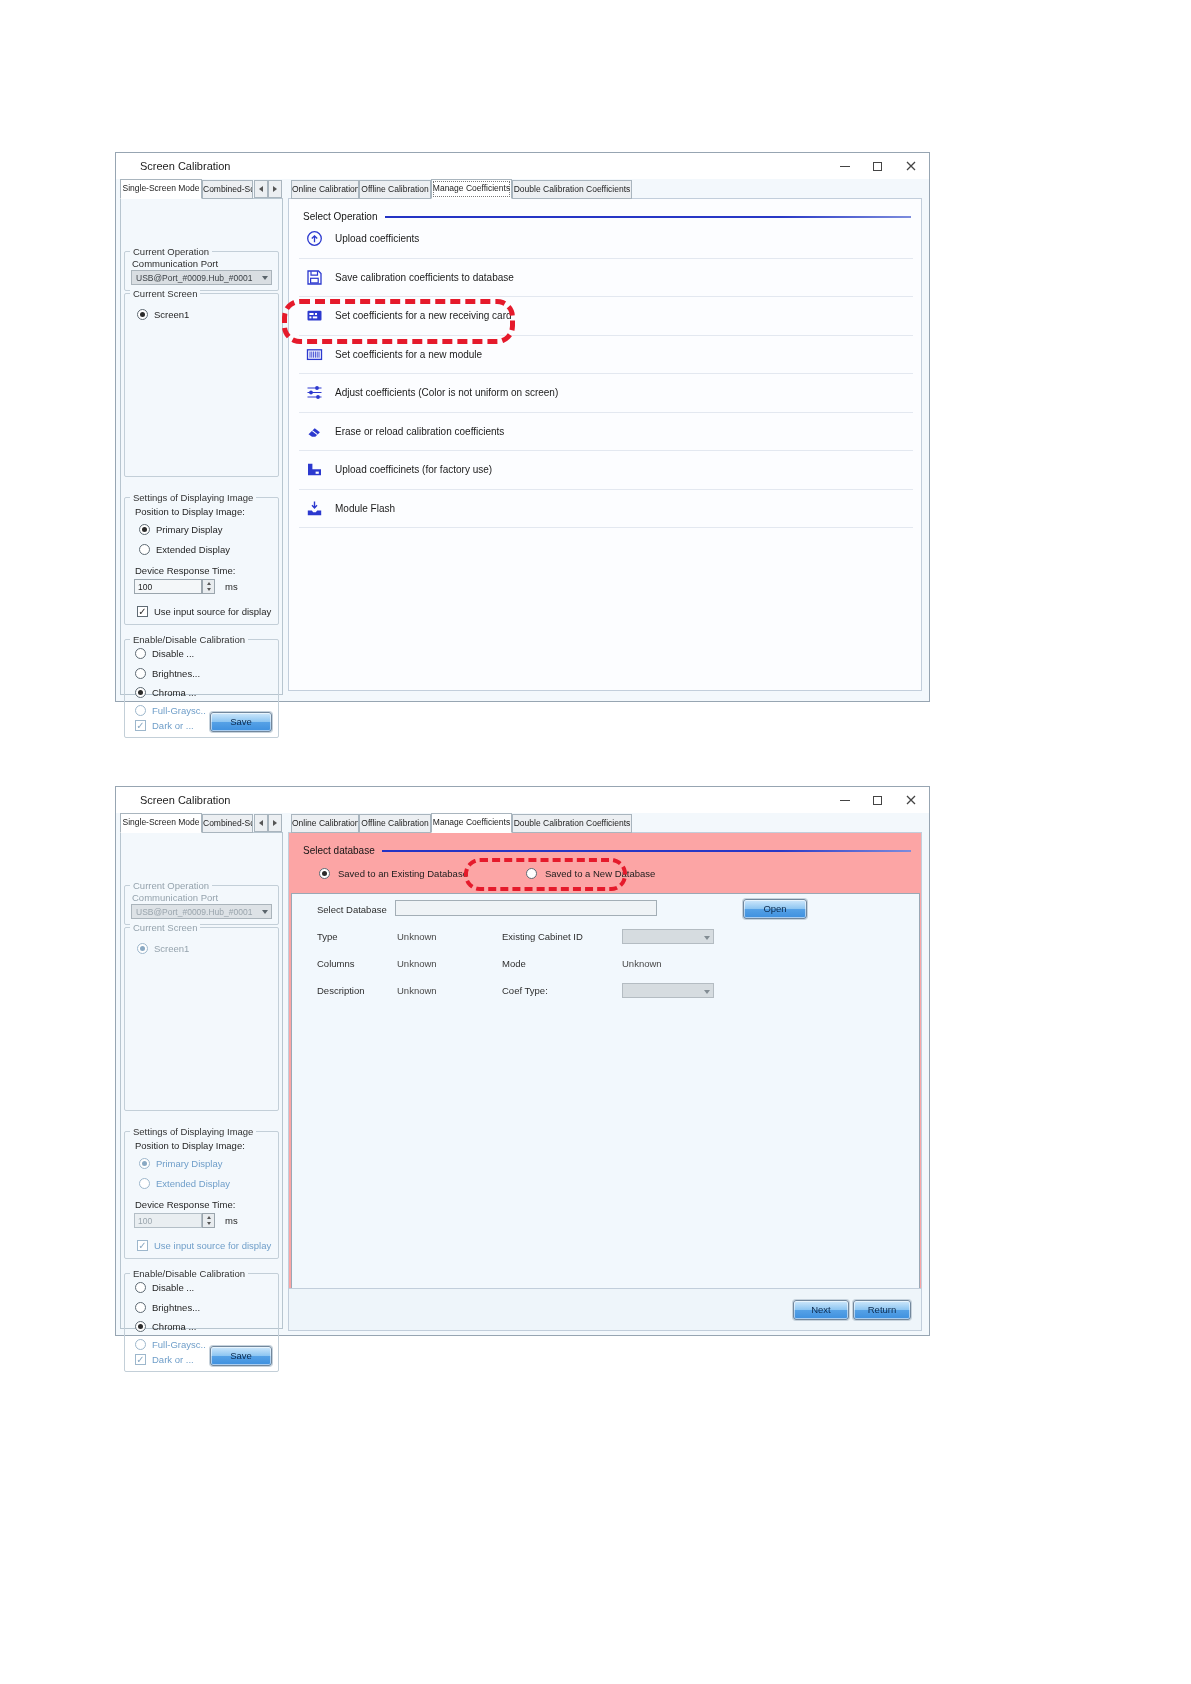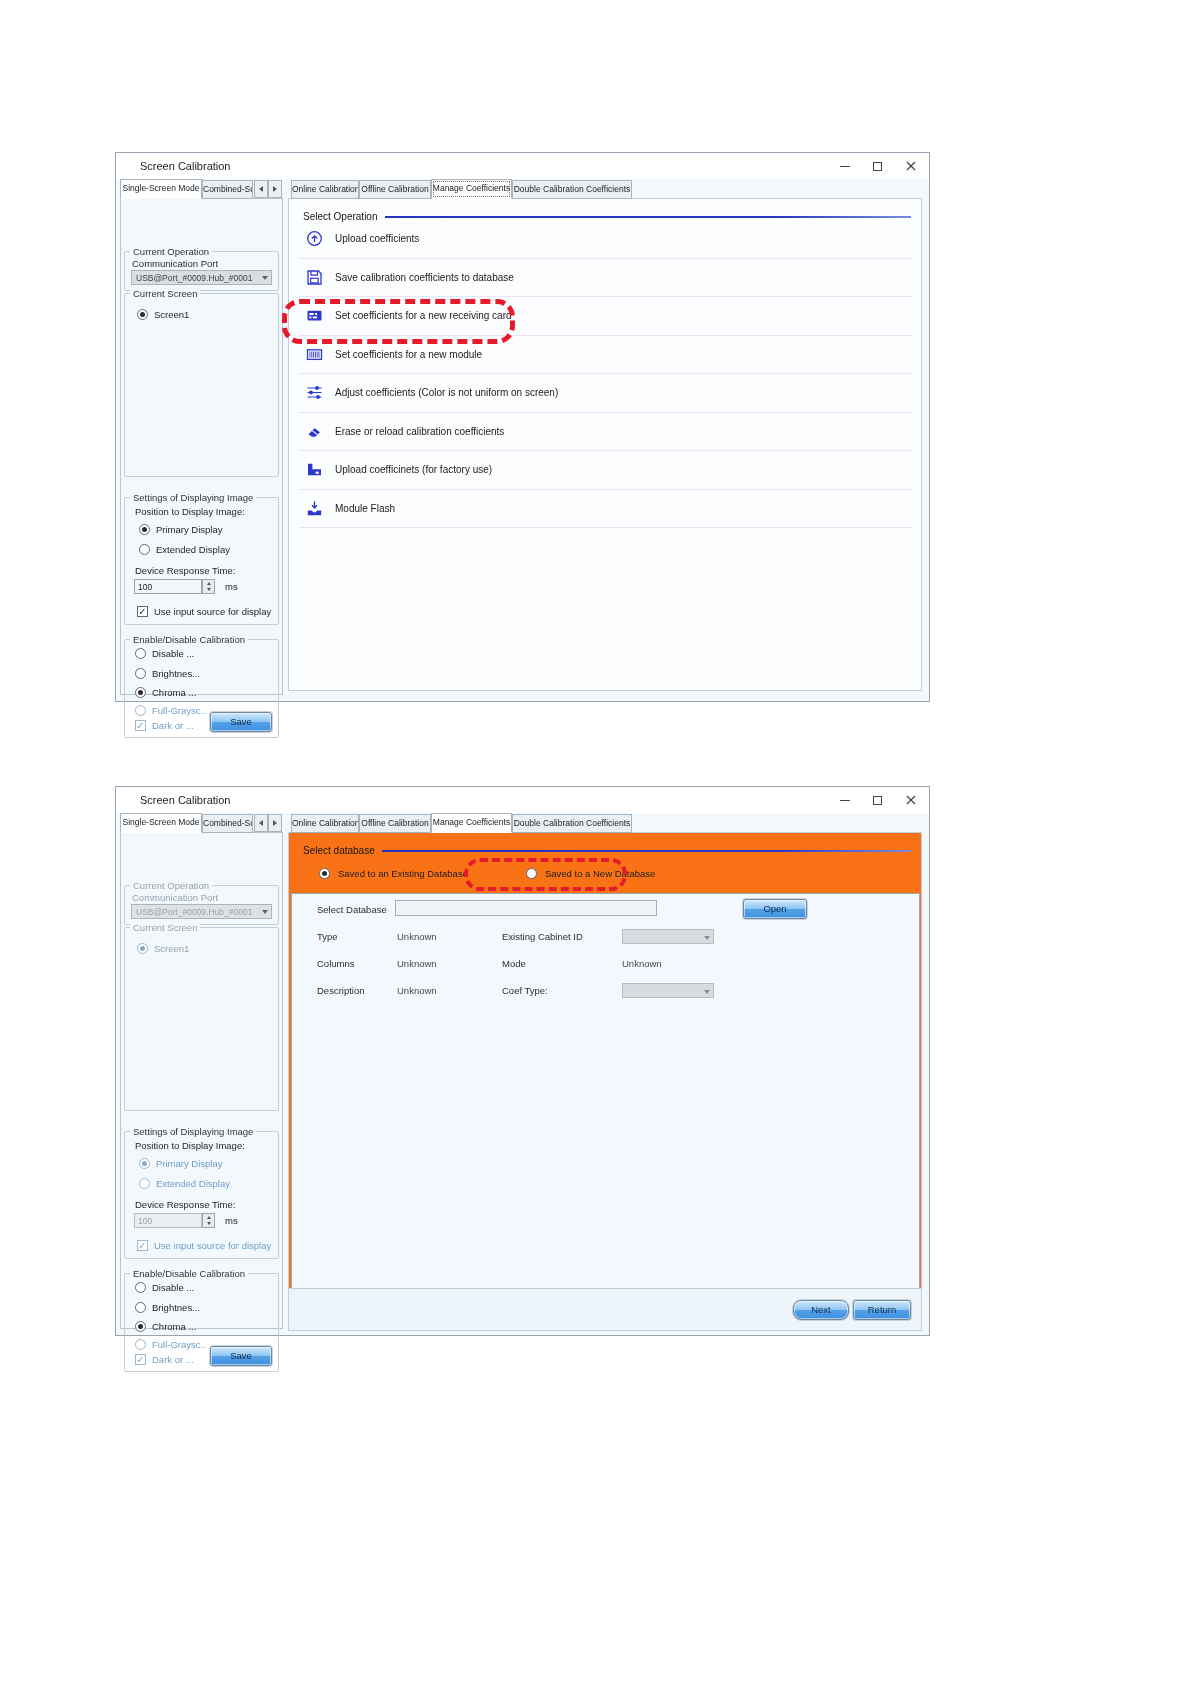--- a/index.html
+++ b/index.html
@@ -76,21 +76,21 @@
   
   .btn{position:absolute;height:20px;border:1px solid #72879c;border-radius:3px;box-sizing:border-box;
        background:linear-gradient(to bottom,#cfe8fb 0%,#8ec6f2 48%,#55a1e6 52%,#3e90df 100%);
        box-shadow:inset 0 0 0 1px rgba(255,255,255,.55), 0 0 0 1px #c6d2dc;
        font-size:9.5px;color:#0d2b4e;text-align:center;line-height:18px;}
 
   
   .mainpanel{position:absolute;left:172px;top:45px;width:634px;box-sizing:border-box;
              border:1px solid #c2cedb;z-index:1;}
   #win1 .mainpanel{height:493px;background:#fcfdff;}
-  #win2 .mainpanel{height:499px;background:#f97316;}
+  #win2 .mainpanel{height:499px;background:#fca5a5;}
   .section-head{position:absolute;left:14px;right:10px;top:12px;display:flex;align-items:center;gap:7px;}
   .section-title{font-size:10px;color:#141414;white-space:nowrap;}
   .section-rule{flex:1;height:2px;background:linear-gradient(to right,#2433c4 0%,#2838c6 75%,#7c8cdd 100%);}
 
   
   .ops{position:absolute;left:10px;right:8px;top:21px;}
   .op-row{height:37.5px;display:flex;align-items:center;gap:12px;border-bottom:1px solid #e3e8f0;padding-left:6px;}
   .op-icon{width:18px;height:18px;flex:none;display:flex;align-items:center;justify-content:center;}
   .op-label{font-size:10px;color:#1b1b1b;white-space:nowrap;}
   .highlight-rect{position:absolute;left:-7px;top:100px;width:233px;height:45px;box-sizing:border-box;
@@ -468,18 +468,18 @@
 
         <span class="field-label" style="left:25px;top:91px;">Description</span>
         <span class="field-value" style="left:105px;top:91px;">Unknown</span>
         <span class="field-label" style="left:210px;top:91px;">Coef Type:</span>
         <div class="dis-select" style="left:330px;top:89px;">
           <span class="chev" style="top:6px;border-top-color:#828c93;"></span>
         </div>
       </div>
 
       <div class="bottom-bar">
-        <div class="btn" style="left:504px;top:11px;width:56px;border-radius:8px;">Next</div>
+        <div class="btn" style="left:504px;top:11px;width:56px;">Next</div>
         <div class="btn" style="left:564px;top:11px;width:58px;">Return</div>
       </div>
     </div>
   </div>
 </div>
 
 </body></html>

